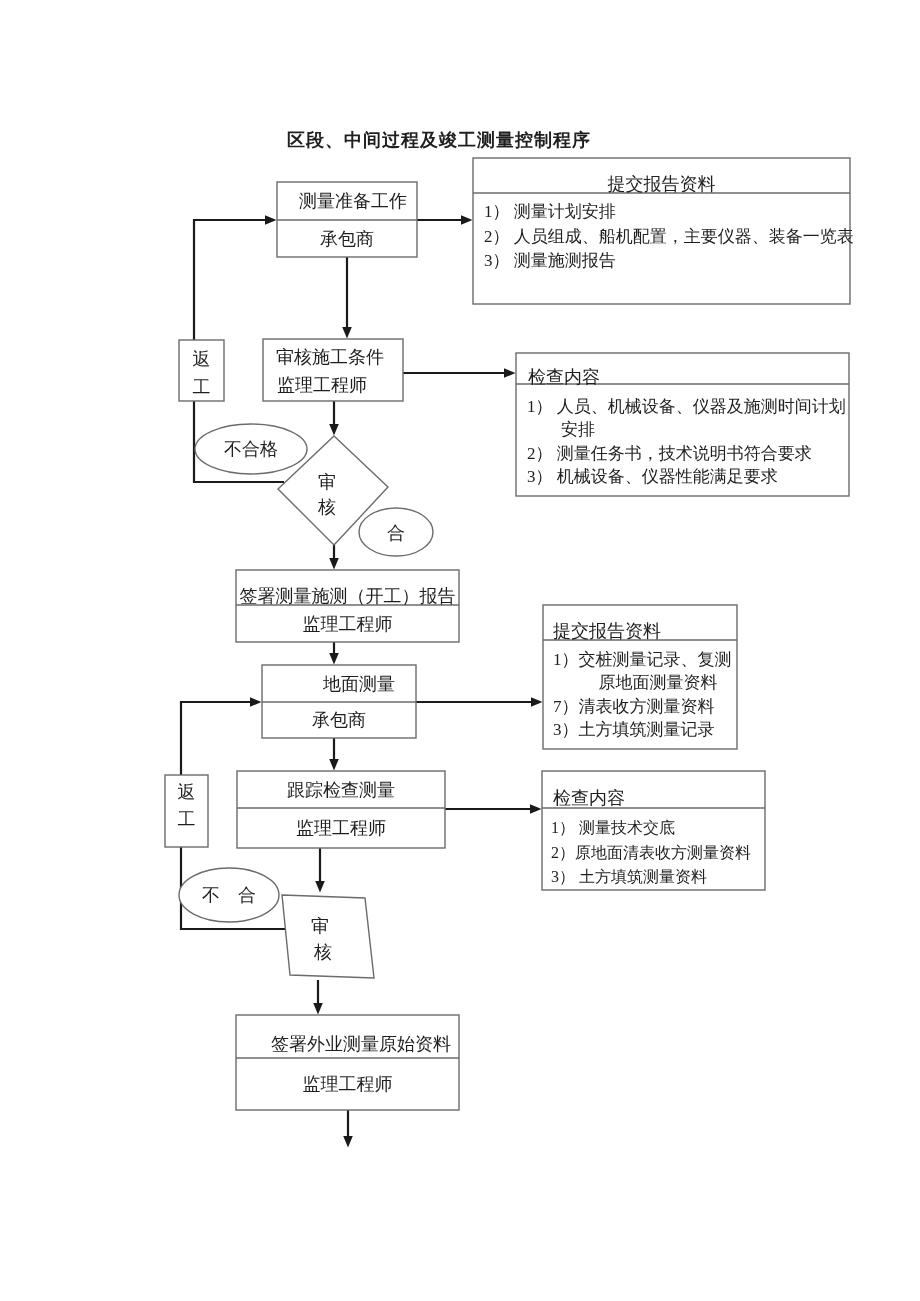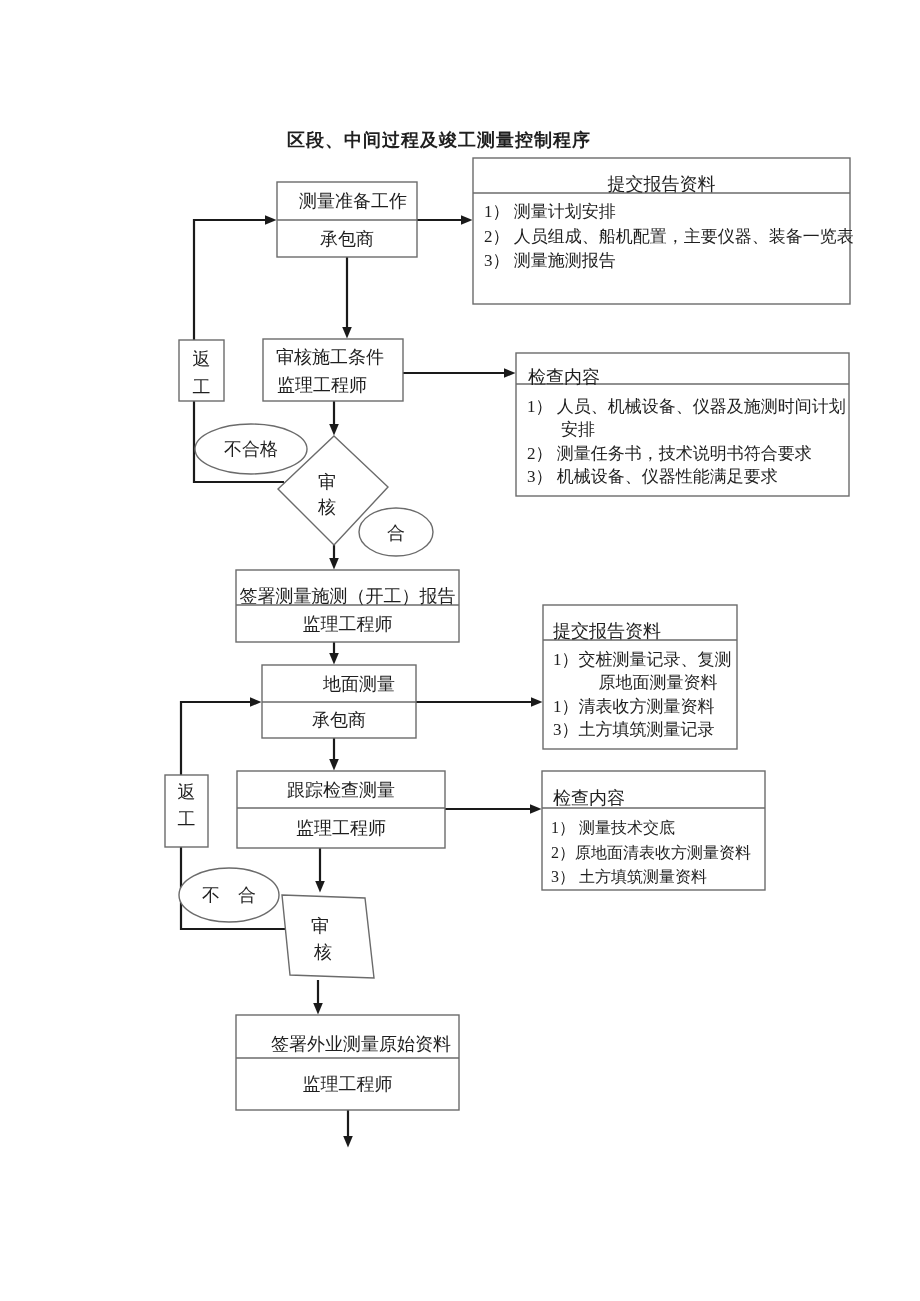--- a/index.html
+++ b/index.html
@@ -140,21 +140,21 @@
   <div class="t c s17" style="left:236px;top:579px;width:223px;">签署测量施测（开工）报告</div>
   <div class="t c" style="left:236px;top:615px;width:223px;">监理工程师</div>
 
   <div class="t c" style="left:262px;top:675px;width:154px;margin-left:20px;">地面测量</div>
   <div class="t c" style="left:262px;top:711px;width:154px;">承包商</div>
 
   <div class="t s17" style="left:553px;top:614px;">提交报告资料</div>
   <div class="list" id="submit2-items">
       <div class="list-line">1）交桩测量记录、复测</div>
       <div class="list-line indent">原地面测量资料</div>
-      <div class="list-line">1）清表收方测量资料</div>
+      <div class="list-line">7）清表收方测量资料</div>
       <div class="list-line">3）土方填筑测量记录</div>
     </div>
 
   <div class="t c" style="left:165px;top:783px;width:43px;">返</div>
   <div class="t c" style="left:165px;top:810px;width:43px;">工</div>
 
   <div class="t c" style="left:237px;top:781px;width:208px;">跟踪检查测量</div>
   <div class="t c" style="left:237px;top:819px;width:208px;">监理工程师</div>
 
   <div class="t s17" style="left:553px;top:781px;">检查内容</div>

